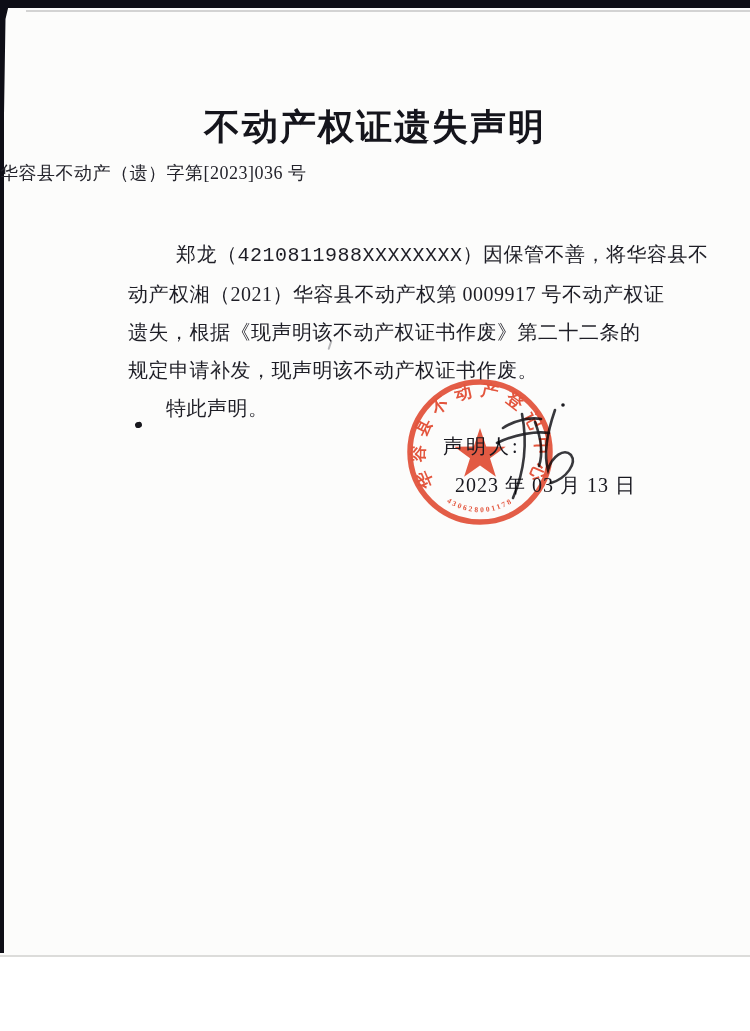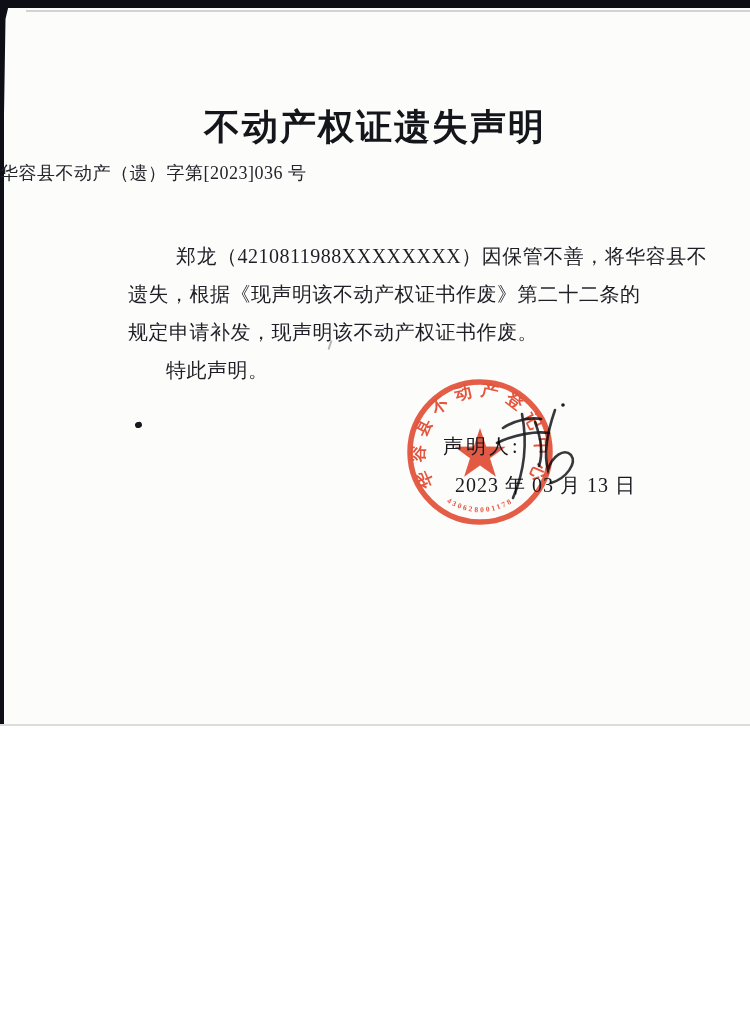--- a/index.html
+++ b/index.html
@@ -1,19 +1,19 @@
 <!DOCTYPE html>
 <html><head>
 <meta charset="utf-8">
 <style>
   html, body { margin: 0; padding: 0; background: #ffffff; }
   .page {
     position: relative;
     width: 750px;
-    height: 726px;
+    height: 957px;
     background: #fcfcfb;
     overflow: hidden;
     font-family: "Liberation Serif", "DejaVu Serif", serif;
     color: #1e1e26;
   }
   
   .edge-top {
     position: absolute; left: 0; top: 0;
     width: 750px; height: 8px;
     background: #0e0e16;
@@ -60,21 +60,21 @@
     z-index: 2;
   }
   .body-text {
     position: absolute; left: 128px; top: 237px;
     width: 498px;
     font-size: 20px; line-height: 38px;
     color: #1e1e26;
     z-index: 2;
   }
   .body-line { white-space: nowrap; letter-spacing: .5px; }
-  .body-line.indent-first { padding-left: 48px; }
+  .body-line.indent-first { padding-left: 48px; font-family: Liberation Mono, monospace; }
   .body-line.indent-close { padding-left: 38px; }
   .declarant-label {
     position: absolute; left: 443px; top: 433px;
     font-size: 20px; letter-spacing: 3px; color: #18181f;
     z-index: 3; white-space: nowrap;
   }
   .date-line {
     position: absolute; left: 455px; top: 472px;
     font-size: 20px; letter-spacing: 1px; color: #18181f;
     z-index: 3; white-space: nowrap;
@@ -114,20 +114,21 @@
   <div class="scan-line"></div>
   <div class="edge-bottom"></div>
   <div class="speck-dot"></div>
   <div class="speck-tick"></div>
 
   <div class="title">不动产权证遗失声明</div>
   <div class="doc-number">华容县不动产（遗）字第[2023]036 号</div>
 
   <div class="body-text">
     <div class="body-line indent-first">郑龙（4210811988XXXXXXXX）因保管不善，将华容县不</div>
+    <div class="body-line">动产权湘（2021）华容县不动产权第 0009917 号不动产权证</div>
     <div class="body-line">遗失，根据《现声明该不动产权证书作废》第二十二条的</div>
     <div class="body-line">规定申请补发，现声明该不动产权证书作废。</div>
     <div class="body-line indent-close">特此声明。</div>
   </div>
 
   <div class="declarant-label">声明人:</div>
   <div class="date-line">2023 年 03 月 13 日</div>
 
   <svg class="seal" viewBox="-86 -86 172 172" xmlns="http://www.w3.org/2000/svg">
     <circle cx="0" cy="0" r="70" fill="none" stroke="#e4492f" stroke-width="5.5" stroke-opacity="0.95"></circle>

